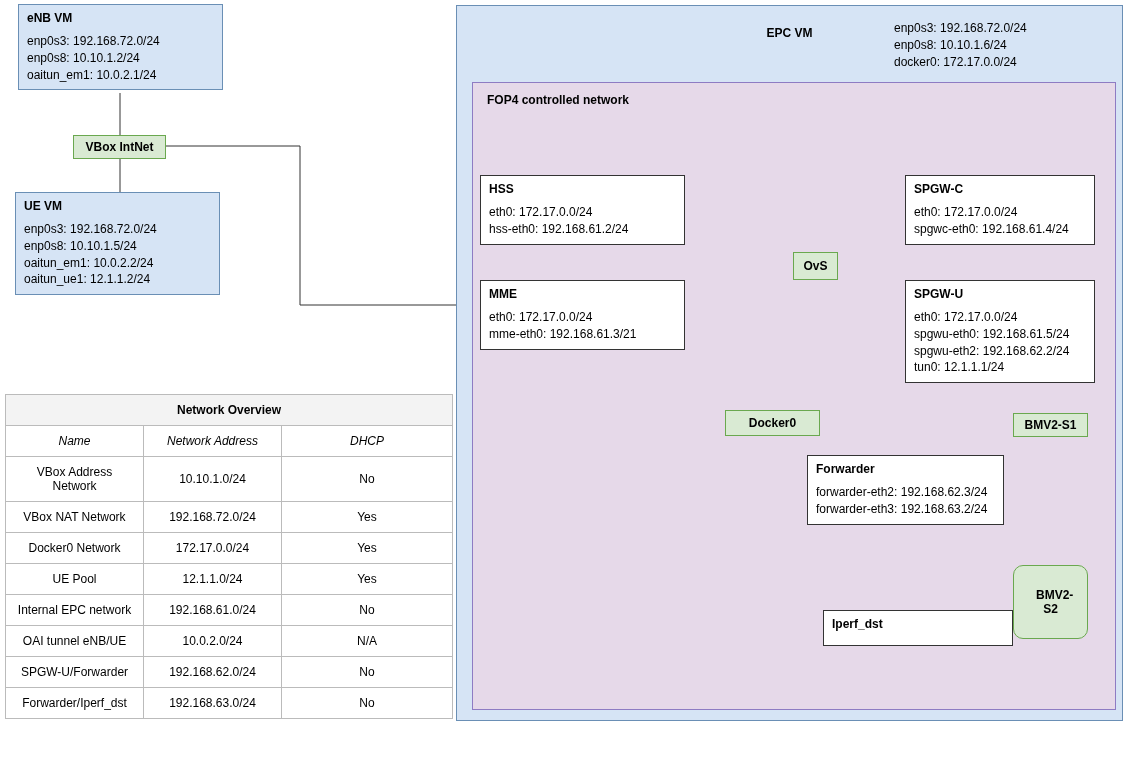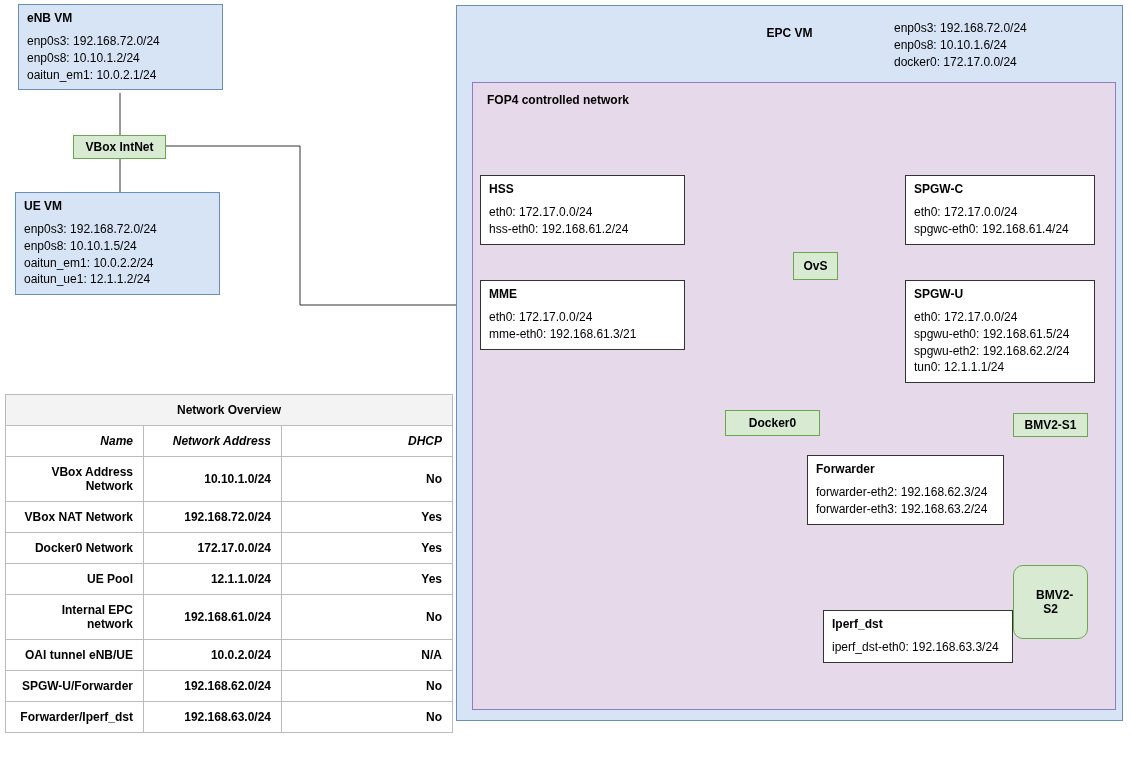--- a/index.html
+++ b/index.html
@@ -34,22 +34,22 @@
   .dashed { stroke: #666; stroke-width: 1; fill: none; stroke-dasharray: 4 3; }
   table.overview {
     position: absolute;
     border-collapse: collapse;
     font-size: 12px;
     background: #fff;
   }
   table.overview th, table.overview td {
     border: 1px solid #bbb;
     padding: 8px 10px;
-    text-align: right;
-    font-weight: bold;
+    text-align: center;
+    font-weight: normal;
   }
   table.overview thead th {
     background: #f3f3f3;
     font-weight: bold;
     text-align: center;
   }
   table.overview .subhead td {
     font-style: italic;
   }
   .center-label { text-align: center; font-weight: bold; }
@@ -174,21 +174,20 @@
 </div>
 
 <div class="node" style="left:807px; top:455px; width:197px;">
   <div class="node-title">Forwarder</div>
   <div class="node-line">forwarder-eth2: 192.168.62.3/24</div>
   <div class="node-line">forwarder-eth3: 192.168.63.2/24</div>
 </div>
 
 <div class="node" style="left:823px; top:610px; width:190px;">
   <div class="node-title">Iperf_dst</div>
-  <div class="node-line">iperf_dst-eth0: 192.168.63.3/24</div>
 </div>
 
 <table class="overview" style="left:5px; top:394px; width:448px;">
   <thead>
     <tr>
         <th colspan="3">Network Overview</th>
       </tr>
   </thead>
   <tbody>
     <tr class="subhead">

